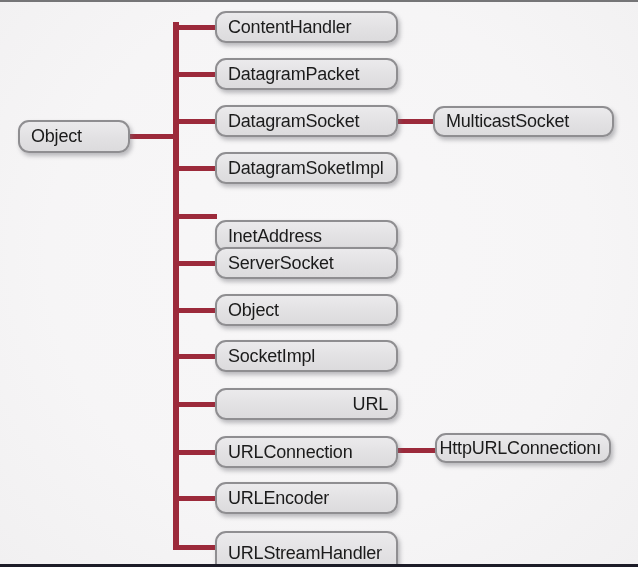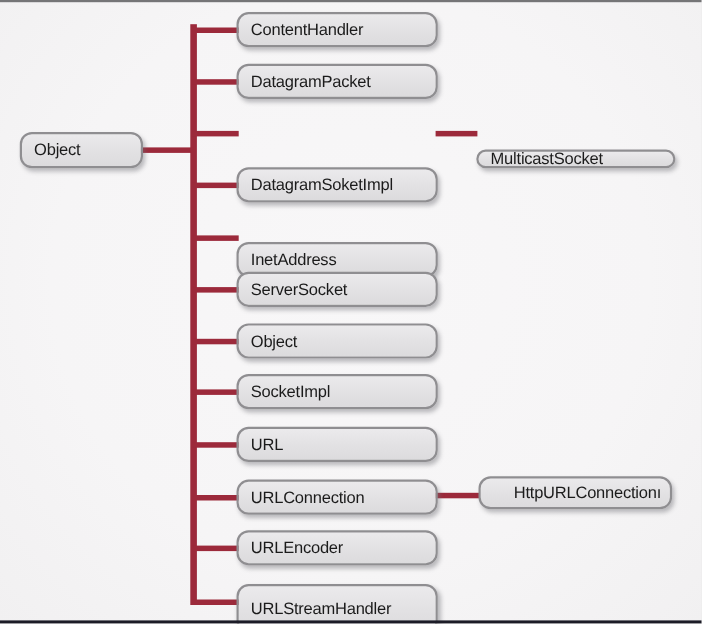--- a/index.html
+++ b/index.html
@@ -30,47 +30,47 @@
   .node {
     position: absolute;
     box-sizing: border-box;
     border: 2px solid #8f8e91;
     border-radius: 11px;
     background: linear-gradient(180deg, #ebeaec 0%, #e2e1e3 55%, #dcdbdd 100%);
     box-shadow: 2px 3px 4px rgba(110,110,118,0.45);
     display: flex;
     align-items: center;
     padding: 0 8px 0 11px;
-    font-size: 15px;
+    font-size: 18px;
     letter-spacing: -0.2px;
     color: #1b1b1b;
     white-space: nowrap;
     overflow: hidden;
   }
   .line {
     position: absolute;
     background: #9c2a3b;
   }
   
   .n-object        { left: 18px;  top: 120px; width: 112px; height: 33px; }
   
   .n-row-0  { left: 215px; top: 11px;  width: 183px; height: 32px; }
   .n-row-1  { left: 215px; top: 58px;  width: 183px; height: 32px; }
   .n-row-2  { left: 215px; top: 105px; width: 183px; height: 32px; }
   .n-row-3  { left: 215px; top: 152px; width: 183px; height: 32px; }
   .n-row-4  { left: 215px; top: 200px; width: 183px; height: 32px; margin-top: 20px; }
   .n-row-5  { left: 215px; top: 247px; width: 183px; height: 32px; }
   .n-row-6  { left: 215px; top: 294px; width: 183px; height: 32px; }
   .n-row-7  { left: 215px; top: 340px; width: 183px; height: 32px; }
-  .n-row-8  { left: 215px; top: 388px; width: 183px; height: 32px; }
+  .n-row-8  { left: 215px; top: 388px; width: 183px; height: 32px; justify-content: flex-end; }
   .n-row-9  { left: 215px; top: 436px; width: 183px; height: 32px; }
   .n-row-10 { left: 215px; top: 482px; width: 183px; height: 32px; }
   .n-row-11 { left: 215px; top: 531px; width: 183px; height: 44px; }
   
-  .n-multicast { left: 433px; top: 106px; width: 181px; height: 17px; margin-top: 30px; }
+  .n-multicast { left: 433px; top: 106px; width: 181px; height: 31px; }
   .n-httpurl   { left: 435px; top: 433px; width: 176px; height: 30px; justify-content: flex-end; }
   
   .trunk        { left: 173px; top: 22px;  width: 6px;  height: 528px; }
   .c-object     { left: 128px; top: 134px; width: 47px; height: 5px; }
   .c-row-0  { left: 175px; top: 25px;  width: 42px; height: 5px; }
   .c-row-1  { left: 175px; top: 72px;  width: 42px; height: 5px; }
   .c-row-2  { left: 175px; top: 119px; width: 42px; height: 5px; }
   .c-row-3  { left: 175px; top: 166px; width: 42px; height: 5px; }
   .c-row-4  { left: 175px; top: 214px; width: 42px; height: 5px; }
   .c-row-5  { left: 175px; top: 261px; width: 42px; height: 5px; }
@@ -110,20 +110,23 @@
   <div class="node n-object">
     <span>Object</span>
   </div>
 
   <div class="node n-row-0">
     <span>ContentHandler</span>
   </div>
   <div class="node n-row-1">
     <span>DatagramPacket</span>
   </div>
+  <div class="node n-row-2">
+    <span>DatagramSocket</span>
+  </div>
   <div class="node n-row-3">
     <span>DatagramSoketImpl</span>
   </div>
   <div class="node n-row-4">
     <span>InetAddress</span>
   </div>
   <div class="node n-row-5">
     <span>ServerSocket</span>
   </div>
   <div class="node n-row-6">

